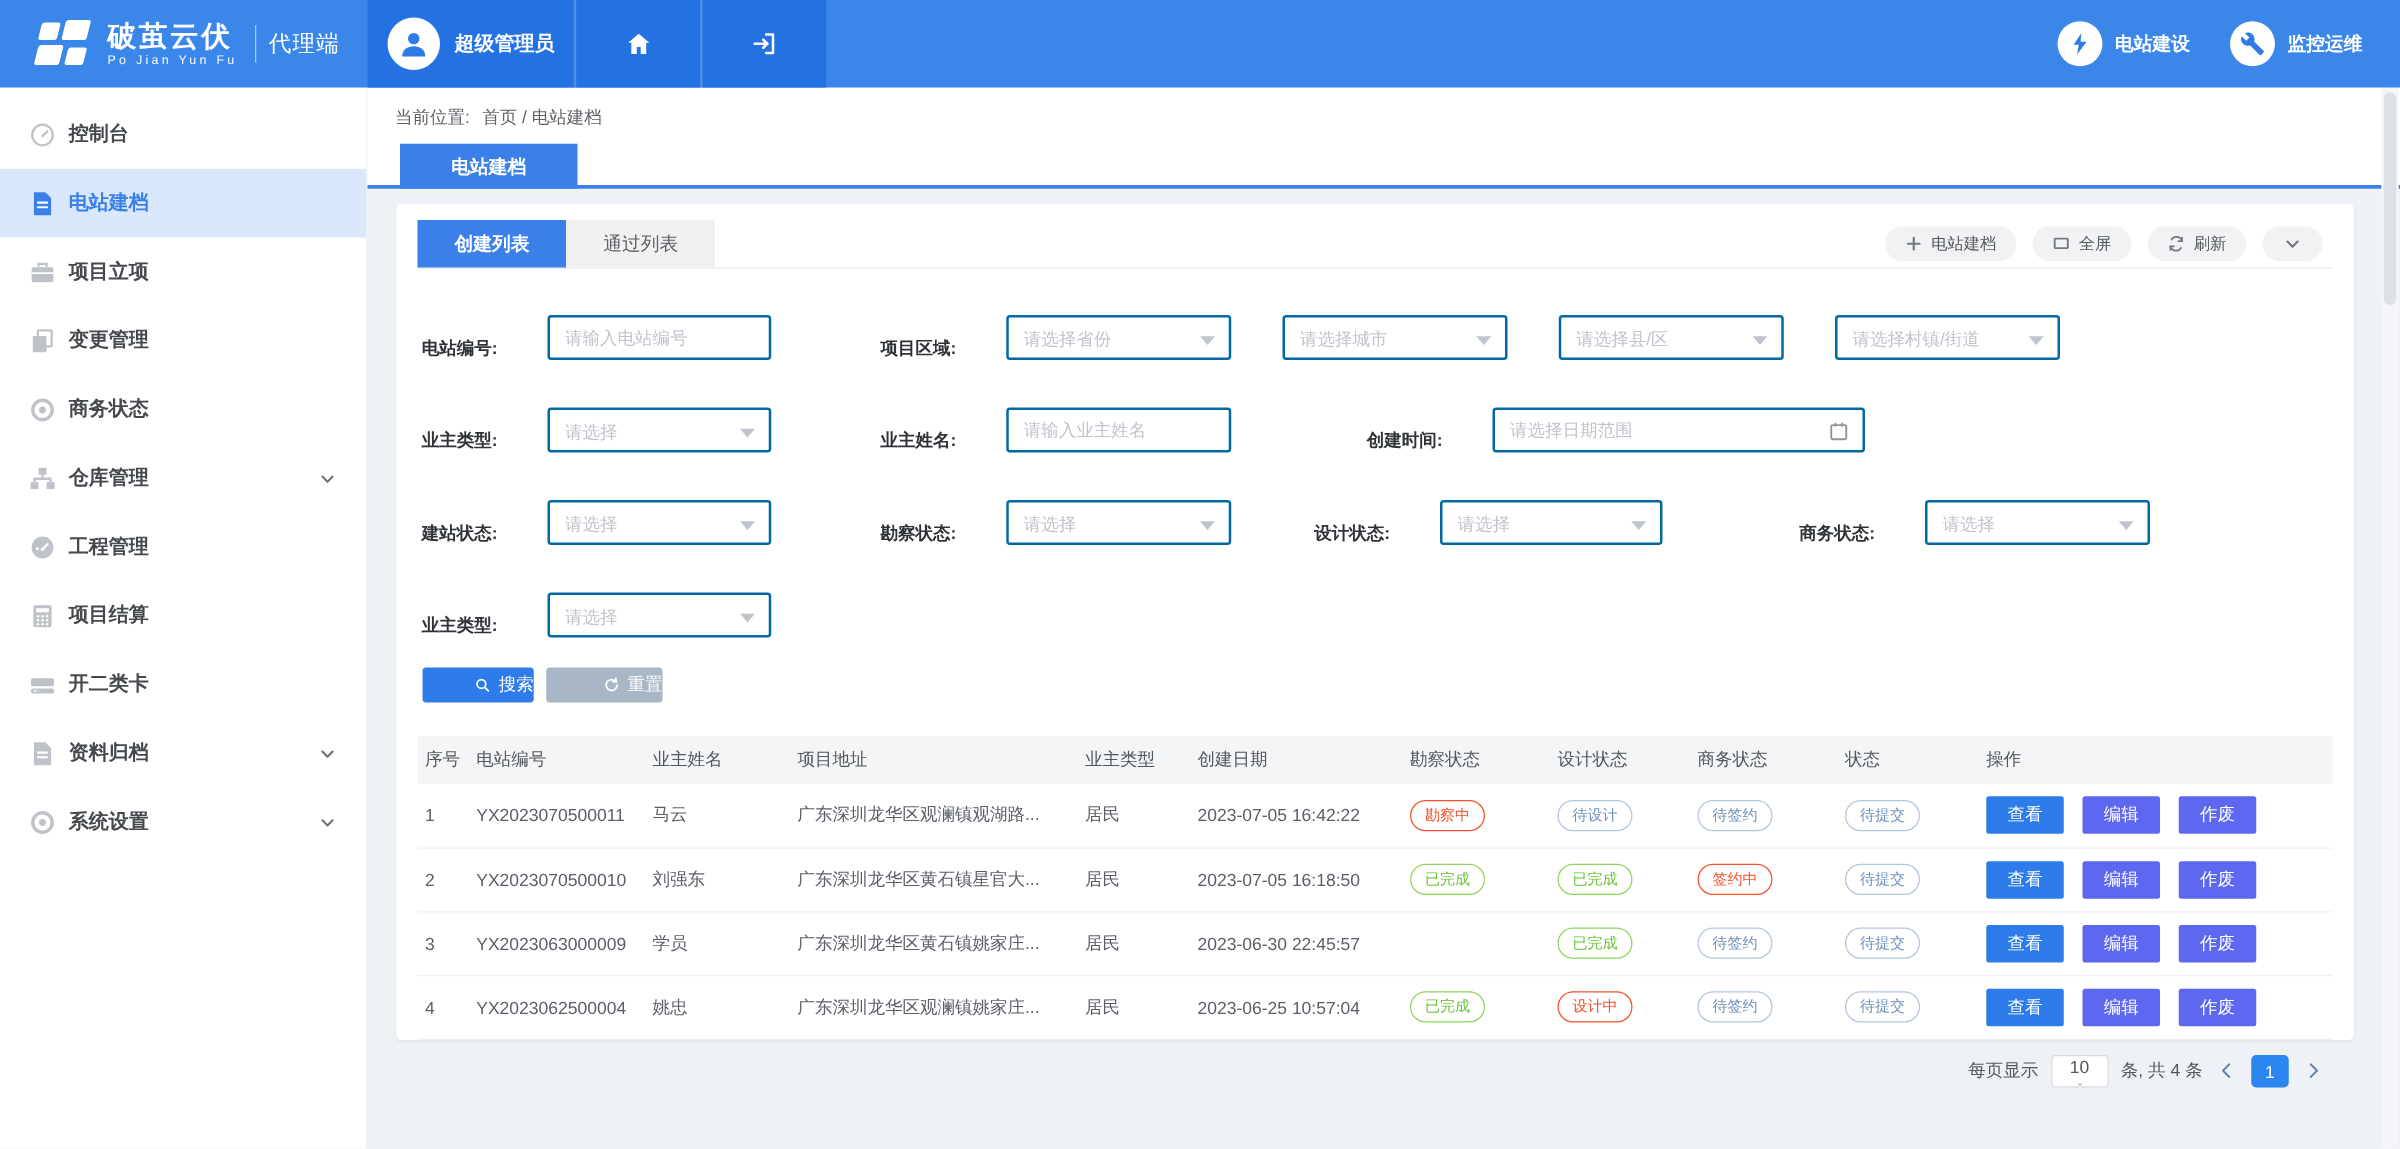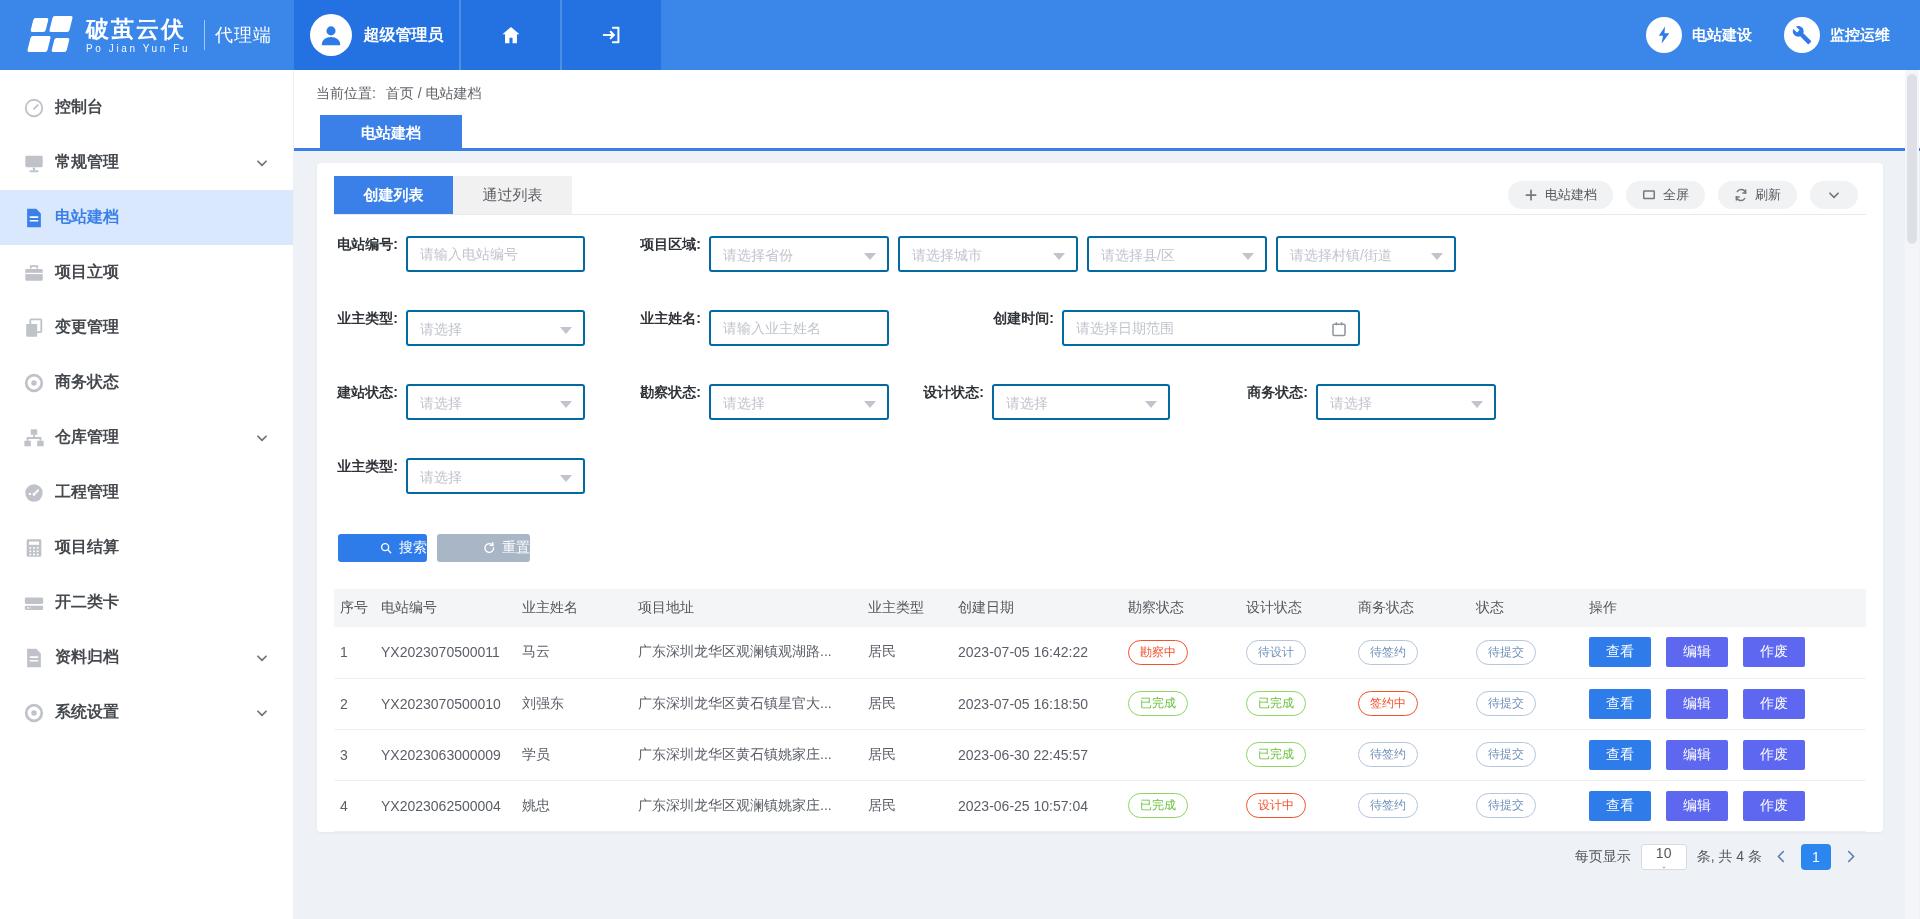--- a/index.html
+++ b/index.html
@@ -64,30 +64,30 @@
   .itab.active { background:#3a80e8; color:#fff; font-weight:600; }
   .itab.plain { background:#f1f1f2; color:#5e6166; }
   .tab-actions { position:absolute; right:8px; top:18px; display:flex; gap:13px; }
   .pill { height:28px; border:none; border-radius:14px; background:#f1f2f4; color:#54575c; font-size:13px;
     padding:0 16px; display:flex; align-items:center; gap:7px; cursor:pointer; font-family:inherit; }
   .pill svg { width:14px; height:14px; }
   .pill.chev { width:48px; padding:0; justify-content:center; }
 
   
   .filters { padding-top:21px; }
-  .frow { display:flex; align-items:flex-start; height:52px; margin-bottom:22px; }
+  .frow { display:flex; align-items:flex-end; height:52px; margin-bottom:22px;gap:32px; }
   .flabel { width:64px; text-align:right; margin-right:8px; font-size:14px; font-weight:700; color:#2f3338; white-space:nowrap; flex:none; }
   .fld { position:relative; height:36px; border:2px solid #0369a1; border-radius:3px; background:#fff; flex:none; }
   .fld input { width:100%; height:100%; border:none; outline:none; background:transparent; padding:0 12px; font-size:14px; color:#303338; font-family:inherit; }
   .fld input::placeholder { color:#c0c4cc; }
   .fld .ph { position:absolute; left:12px; top:9px; font-size:14px; color:#c0c4cc; }
   .caret { position:absolute; right:11px; top:15px; width:0; height:0; border-left:6px solid transparent; border-right:6px solid transparent; border-top:7px solid #c0c4cc; }
   .cal-icon { position:absolute; right:10px; top:8px; color:#8f949c; }
   .w179{width:179px} .w180{width:180px} .w178{width:178px} .w298{width:298px}
-  .ml9{margin-left:9px} .ml31{margin-left:31px} .ml52{margin-left:52px} .ml73{margin-left:101px} .ml74{margin-left:74px}
+  .ml9{margin-left:9px} .ml31{margin-left:31px} .ml52{margin-left:52px} .ml73{margin-left:73px} .ml74{margin-left:74px}
 
   .actions-row { margin-top:24px; display:flex; gap:10px; padding-left:4px; }
   .btn { height:28px; border:none; border-radius:3px; color:#fff; font-size:14px; display:flex; align-items:center; justify-content:flex-end; gap:6px; cursor:pointer; font-family:inherit; }
   .btn svg { width:14px; height:14px; }
   .btn-search { width:89px; background:#2e7ce9; }
   .btn-reset { width:93px; background:#a9b6c6; color:rgba(255,255,255,.96); }
 
   
   table.grid { margin-top:27px; width:1532px; border-collapse:collapse; table-layout:fixed; }
   .grid th { height:38px; background:#f4f5f7; font-size:14px; font-weight:400; color:#53575e; text-align:left; padding-left:6px; }
@@ -182,35 +182,20 @@
     <div class="menu-item">
       <span class="micon">
         <svg viewBox="0 0 24 24" fill="none" stroke="currentColor" stroke-width="2">
             <circle cx="12" cy="12" r="9"></circle>
             <path d="M12 13l4.2-4.2" stroke-linecap="round"></path>
           </svg>
       </span>
       <span class="mlabel">控制台</span>
     </div>
 
-    <div class="menu-item">
-      <span class="micon">
-        <svg viewBox="0 0 24 24" fill="currentColor">
-            <rect x="2.5" y="4" width="19" height="12.5" rx="1.5"></rect>
-            <rect x="10.7" y="17" width="2.6" height="3"></rect>
-            <rect x="7" y="20" width="10" height="2" rx="1"></rect>
-          </svg>
-      </span>
-      <span class="mlabel">常规管理</span>
-      <span class="mchev">
-        <svg viewBox="0 0 24 24" fill="none" stroke="currentColor" stroke-width="3" stroke-linecap="round" stroke-linejoin="round">
-            <polyline points="5,9 12,16 19,9"></polyline>
-          </svg>
-      </span>
-    </div>
 
     <div class="menu-item active">
       <span class="micon">
         <svg viewBox="0 0 24 24">
             <path fill="currentColor" d="M4.5 2h10l5 5v15h-15z"></path>
             <path d="M8 11h8M8 15h8" stroke="#fff" stroke-width="1.8" stroke-linecap="round"></path>
           </svg>
       </span>
       <span class="mlabel">电站建档</span>
     </div>

